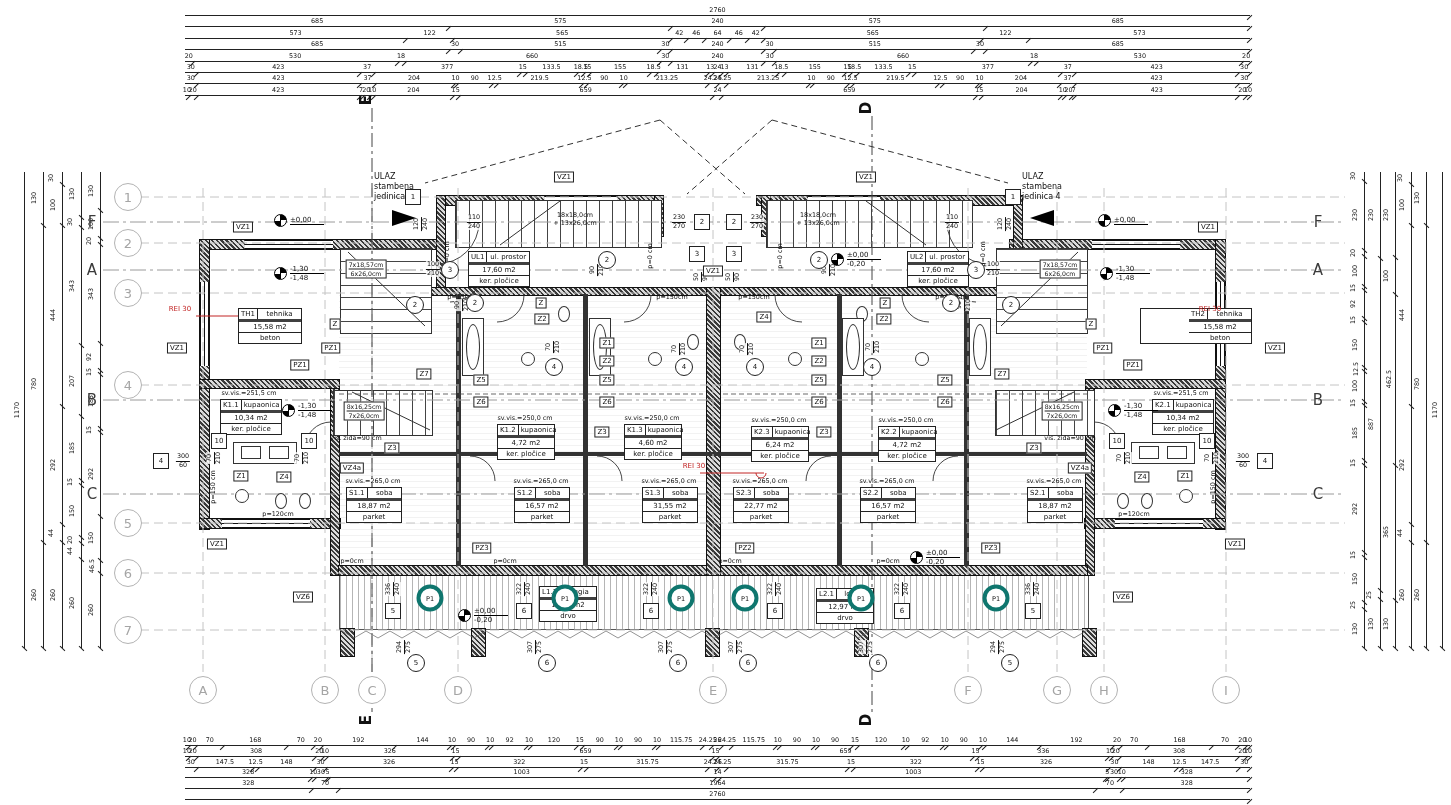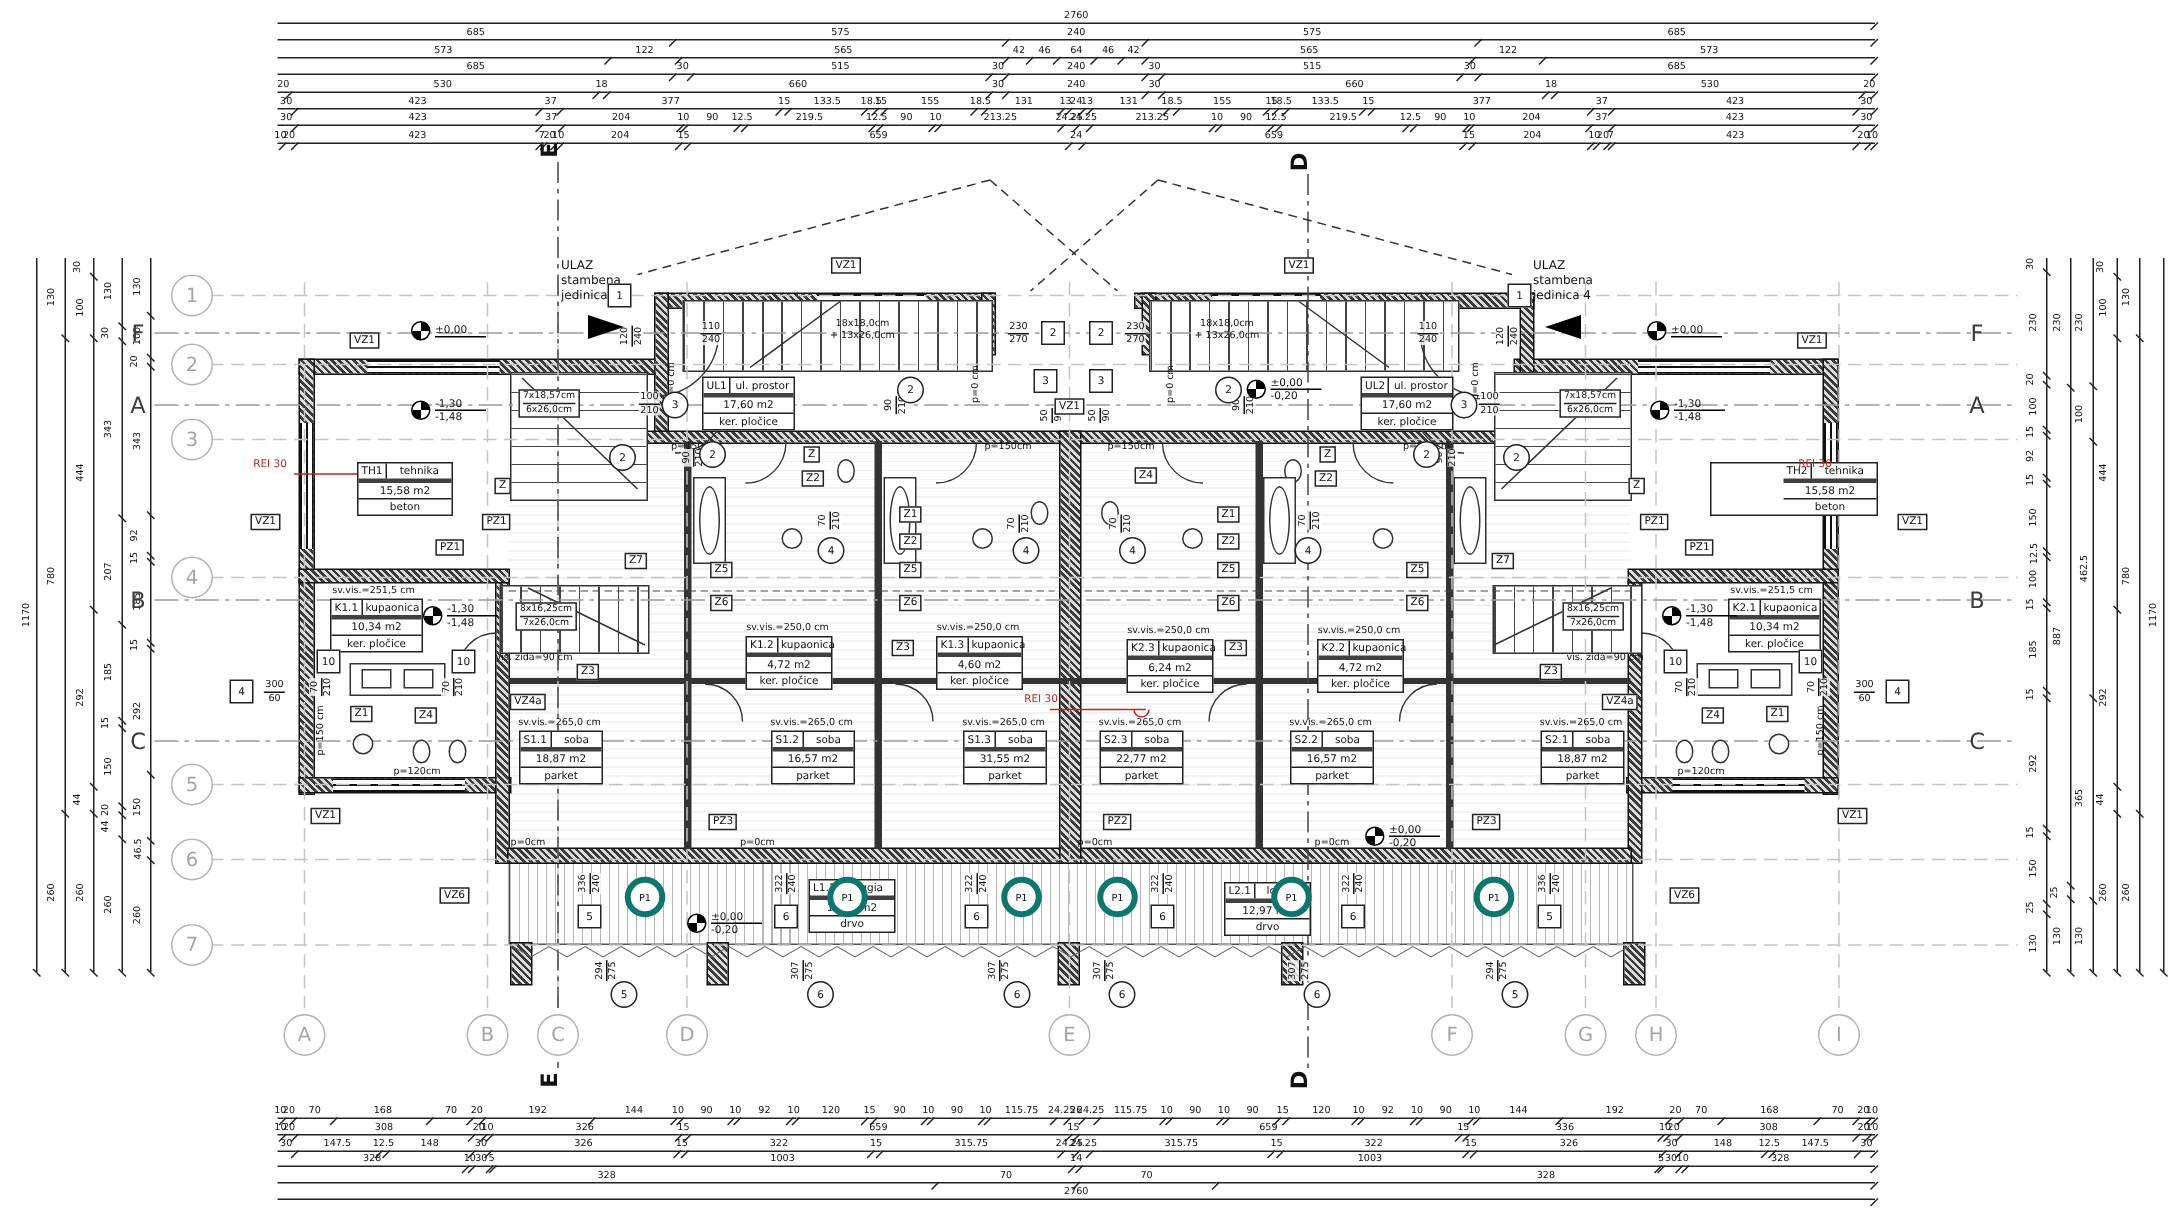--- a/index.html
+++ b/index.html
@@ -1347,20 +1347,23 @@
         <span>328</span>
       </div>
     </div>
     <div class="dimrow" style="left: 185px; top: 779.2px; width: 1065px;">
       <div class="dseg" style="flex-grow: 328;">
         <span>328</span>
       </div>
       <div class="dseg" style="flex-grow: 70;">
         <span>70</span>
       </div>
+      <div class="dseg" style="flex-grow: 1964;">
+        <span>1964</span>
+      </div>
       <div class="dseg" style="flex-grow: 70;">
         <span>70</span>
       </div>
       <div class="dseg" style="flex-grow: 328;">
         <span>328</span>
       </div>
     </div>
     <div class="dimrow" style="left: 185px; top: 790px; width: 1065px;">
       <div class="dseg" style="flex-grow: 2760;">
         <span>2760</span>

